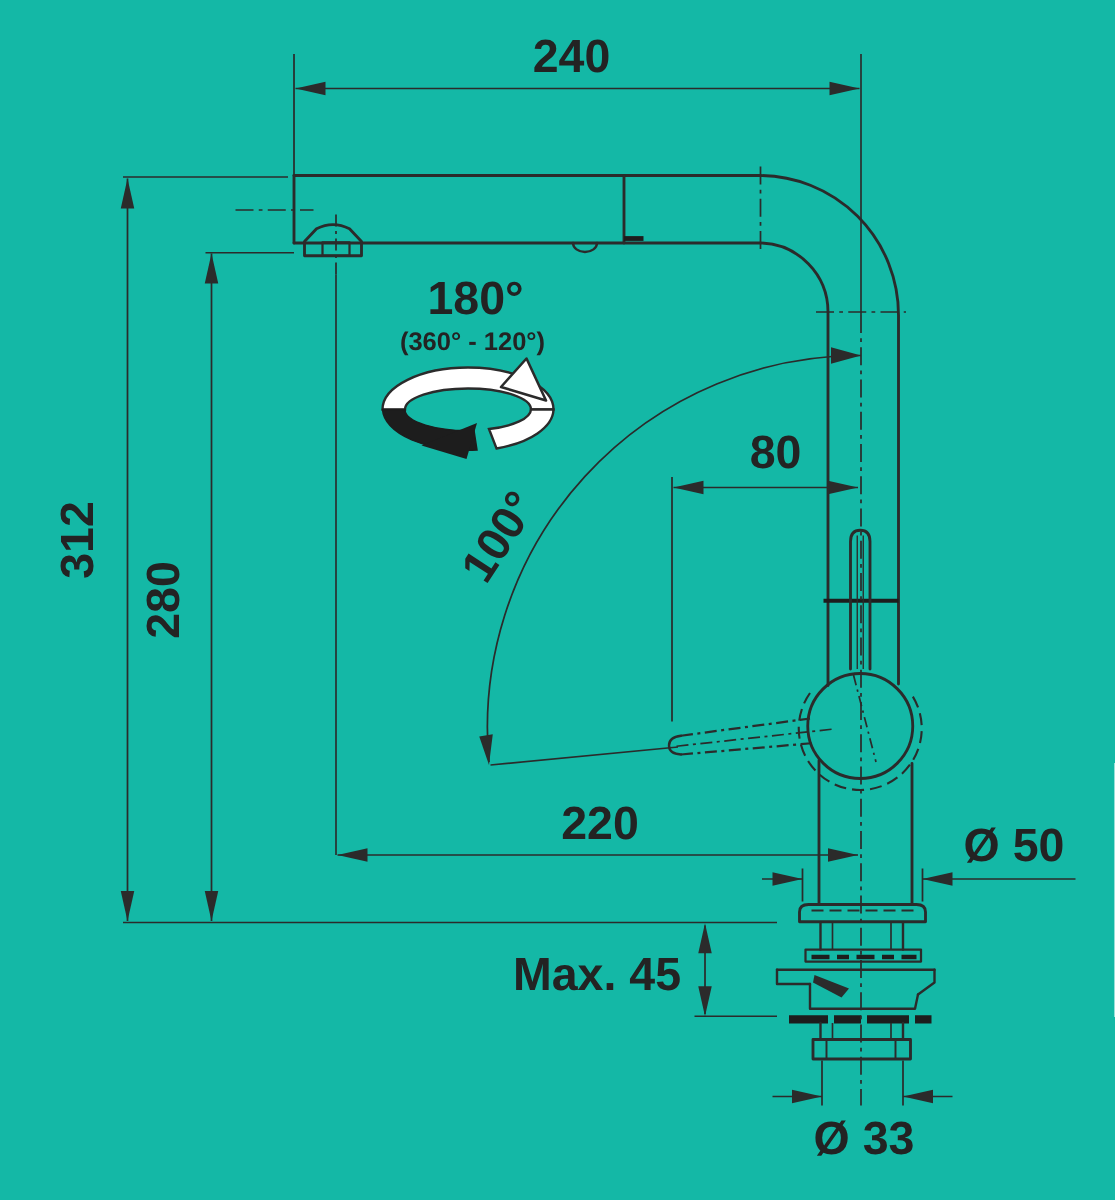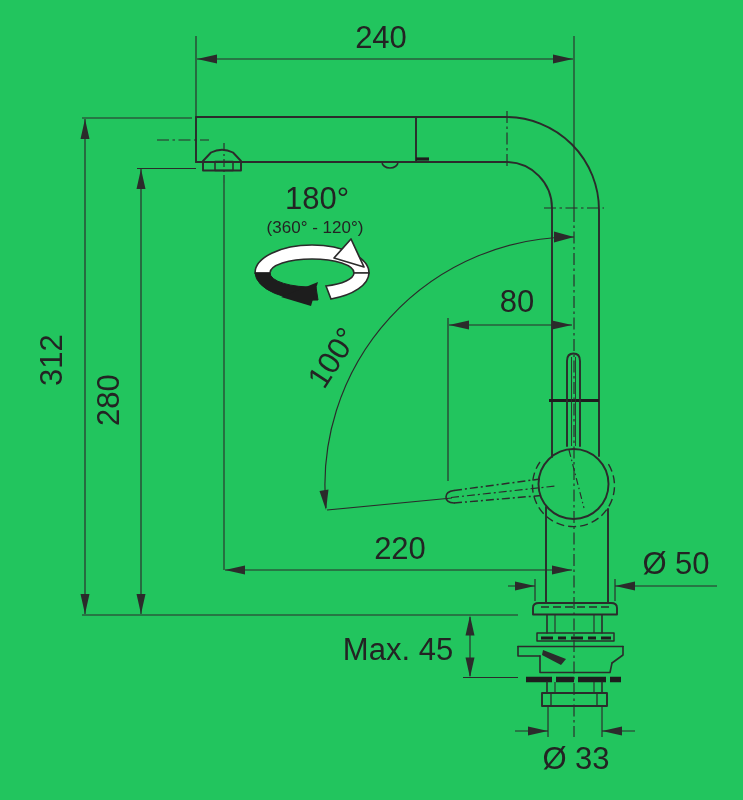--- a/index.html
+++ b/index.html
@@ -1,17 +1,17 @@
 <!DOCTYPE html>
 <html><head>
 <meta charset="utf-8">
 <style>
   html,body{margin:0;padding:0;background:#ffffff;}
-  .canvas{position:relative;width:743px;height:800px;background:#22c55e;overflow:hidden;
-          font-family:"Liberation Sans", sans-serif;}
+  .canvas{position:relative;width:743px;height:800px;background:#14b8a6;overflow:hidden;
+          font-family:"Liberation Sans", sans-serif;font-weight:bold;}
   svg{position:absolute;left:0;top:0;}
   svg text{fill:#232323;font-family:"Liberation Sans", sans-serif;}
   .obj{stroke:#2b2b2b;stroke-width:1.9;fill:none;stroke-linejoin:round;stroke-linecap:round;}
   .obj-thin{stroke:#2b2b2b;stroke-width:1.1;fill:none;}
   .dim{stroke:#2b2b2b;stroke-width:1.15;fill:none;}
   .arrow{fill:#2b2b2b;stroke:none;}
   .cl{stroke:#2b2b2b;stroke-width:1.15;fill:none;stroke-dasharray:12 3.5 2.5 3.5;}
   .phantom{stroke:#2b2b2b;stroke-width:1.5;fill:none;stroke-dasharray:8 3 2 3;}
   .hidden-dash{stroke:#2b2b2b;stroke-width:1.4;fill:none;stroke-dasharray:8 4;}
   .heavy{stroke:#1d1d1d;fill:none;}

